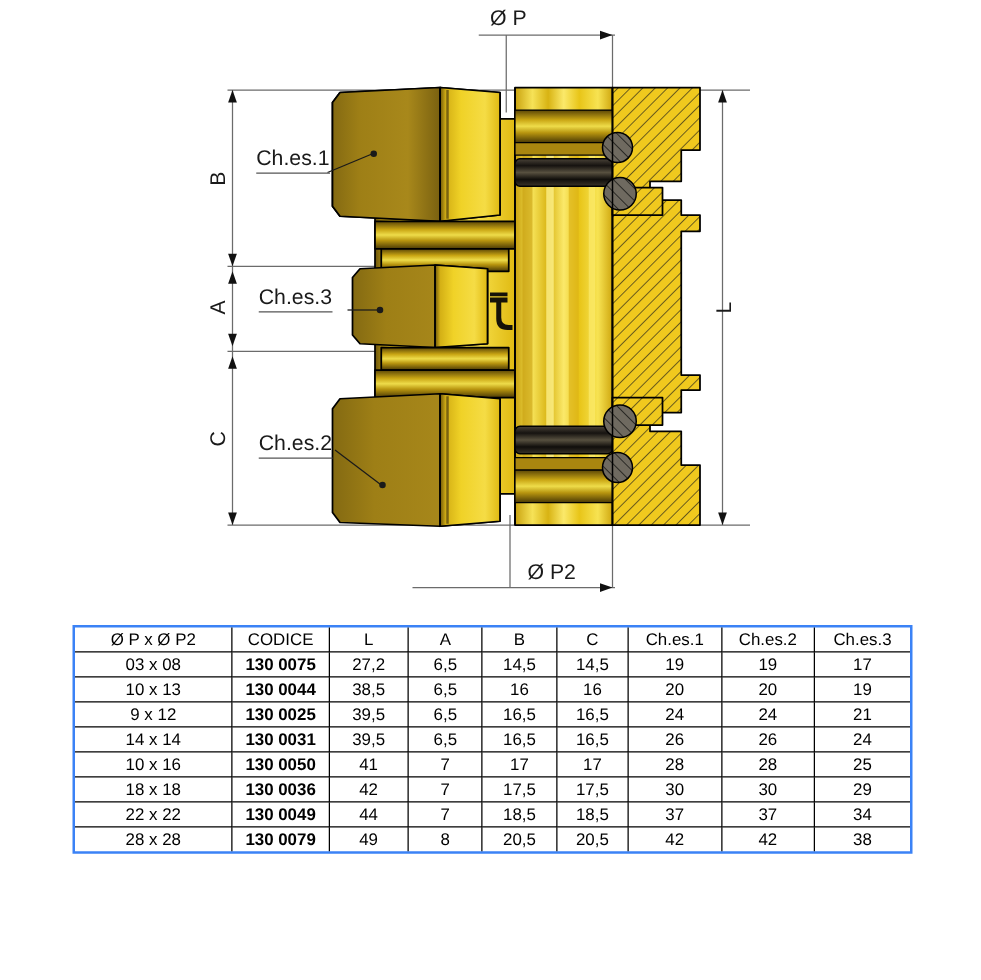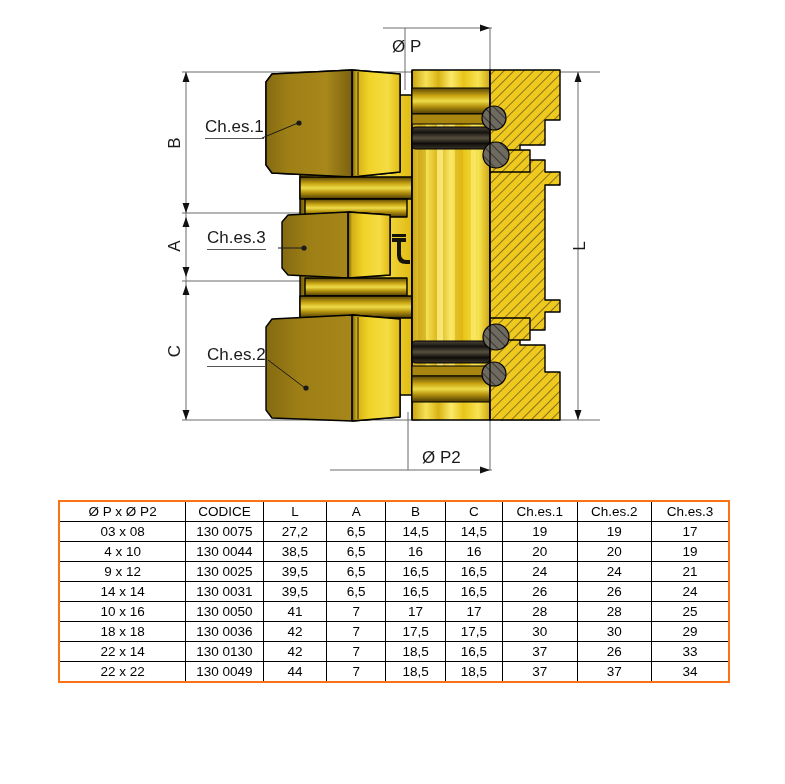--- a/index.html
+++ b/index.html
@@ -48,24 +48,24 @@
   table.spec th,table.spec td{
     border:1px solid #000;
     text-align:center;
     vertical-align:middle;
     height:19px;
     padding:0;
     line-height:19px;
     font-weight:normal;
   }
   table.spec th{font-weight:normal;}
-  table.spec td.code{font-weight:normal;}
+  table.spec td.code{font-weight:bold;}
   
   #table-wrap{
-    border:2px solid #f97316;
+    border:2px solid #3b82f6;
     padding:0;
     box-sizing:content-box;
   }
   table.spec{border:none;}
   table.spec tr td:first-child,table.spec tr th:first-child{border-left:none;}
   table.spec tr td:last-child,table.spec tr th:last-child{border-right:none;}
   table.spec tr:first-child th{border-top:none;}
   table.spec tr:last-child td{border-bottom:none;}
 </style>
 </head>
@@ -264,21 +264,21 @@
         <circle cx="304" cy="248" r="2.6"></circle>
         <circle cx="306" cy="388" r="2.6"></circle>
       </g>
     </svg>
 
     <div class="dimlabel rot" style="left:163px;top:133px;width:24px;text-align:center;">B</div>
     <div class="dimlabel rot" style="left:163px;top:236px;width:24px;text-align:center;">A</div>
     <div class="dimlabel rot" style="left:163px;top:341px;width:24px;text-align:center;">C</div>
     <div class="dimlabel rot" style="left:568px;top:236px;width:24px;text-align:center;">L</div>
 
-    <div class="dimlabel" style="left:392px;top:5px;margin-top:32px;">Ø P</div>
+    <div class="dimlabel" style="left:392px;top:5px;">Ø P</div>
     <div class="dimlabel" style="left:389px;top:448px;margin-left:33px;">Ø P2</div>
 
     <div class="leaderlabel" style="left:205px;top:117px;">Ch.es.1</div>
     <div class="leaderlabel" style="left:207px;top:228px;">Ch.es.3</div>
     <div class="leaderlabel" style="left:207px;top:345px;">Ch.es.2</div>
   </div>
 
   <div id="table-wrap">
     <table class="spec">
       <colgroup>
@@ -311,21 +311,21 @@
             <td class="code">130 0075</td>
             <td>27,2</td>
             <td>6,5</td>
             <td>14,5</td>
             <td>14,5</td>
             <td>19</td>
             <td>19</td>
             <td>17</td>
           </tr>
           <tr>
-            <td>4 x 10</td>
+            <td>10 x 13</td>
             <td class="code">130 0044</td>
             <td>38,5</td>
             <td>6,5</td>
             <td>16</td>
             <td>16</td>
             <td>20</td>
             <td>20</td>
             <td>19</td>
           </tr>
           <tr>
@@ -366,38 +366,38 @@
             <td class="code">130 0036</td>
             <td>42</td>
             <td>7</td>
             <td>17,5</td>
             <td>17,5</td>
             <td>30</td>
             <td>30</td>
             <td>29</td>
           </tr>
           <tr>
-            <td>22 x 14</td>
-            <td class="code">130 0130</td>
-            <td>42</td>
-            <td>7</td>
-            <td>18,5</td>
-            <td>16,5</td>
-            <td>37</td>
-            <td>26</td>
-            <td>33</td>
-          </tr>
-          <tr>
             <td>22 x 22</td>
             <td class="code">130 0049</td>
             <td>44</td>
             <td>7</td>
             <td>18,5</td>
             <td>18,5</td>
             <td>37</td>
             <td>37</td>
             <td>34</td>
           </tr>
+          <tr>
+            <td>28 x 28</td>
+            <td class="code">130 0079</td>
+            <td>49</td>
+            <td>8</td>
+            <td>20,5</td>
+            <td>20,5</td>
+            <td>42</td>
+            <td>42</td>
+            <td>38</td>
+          </tr>
         </tbody>
     </table>
   </div>
 
 </div>
 
 </body></html>

